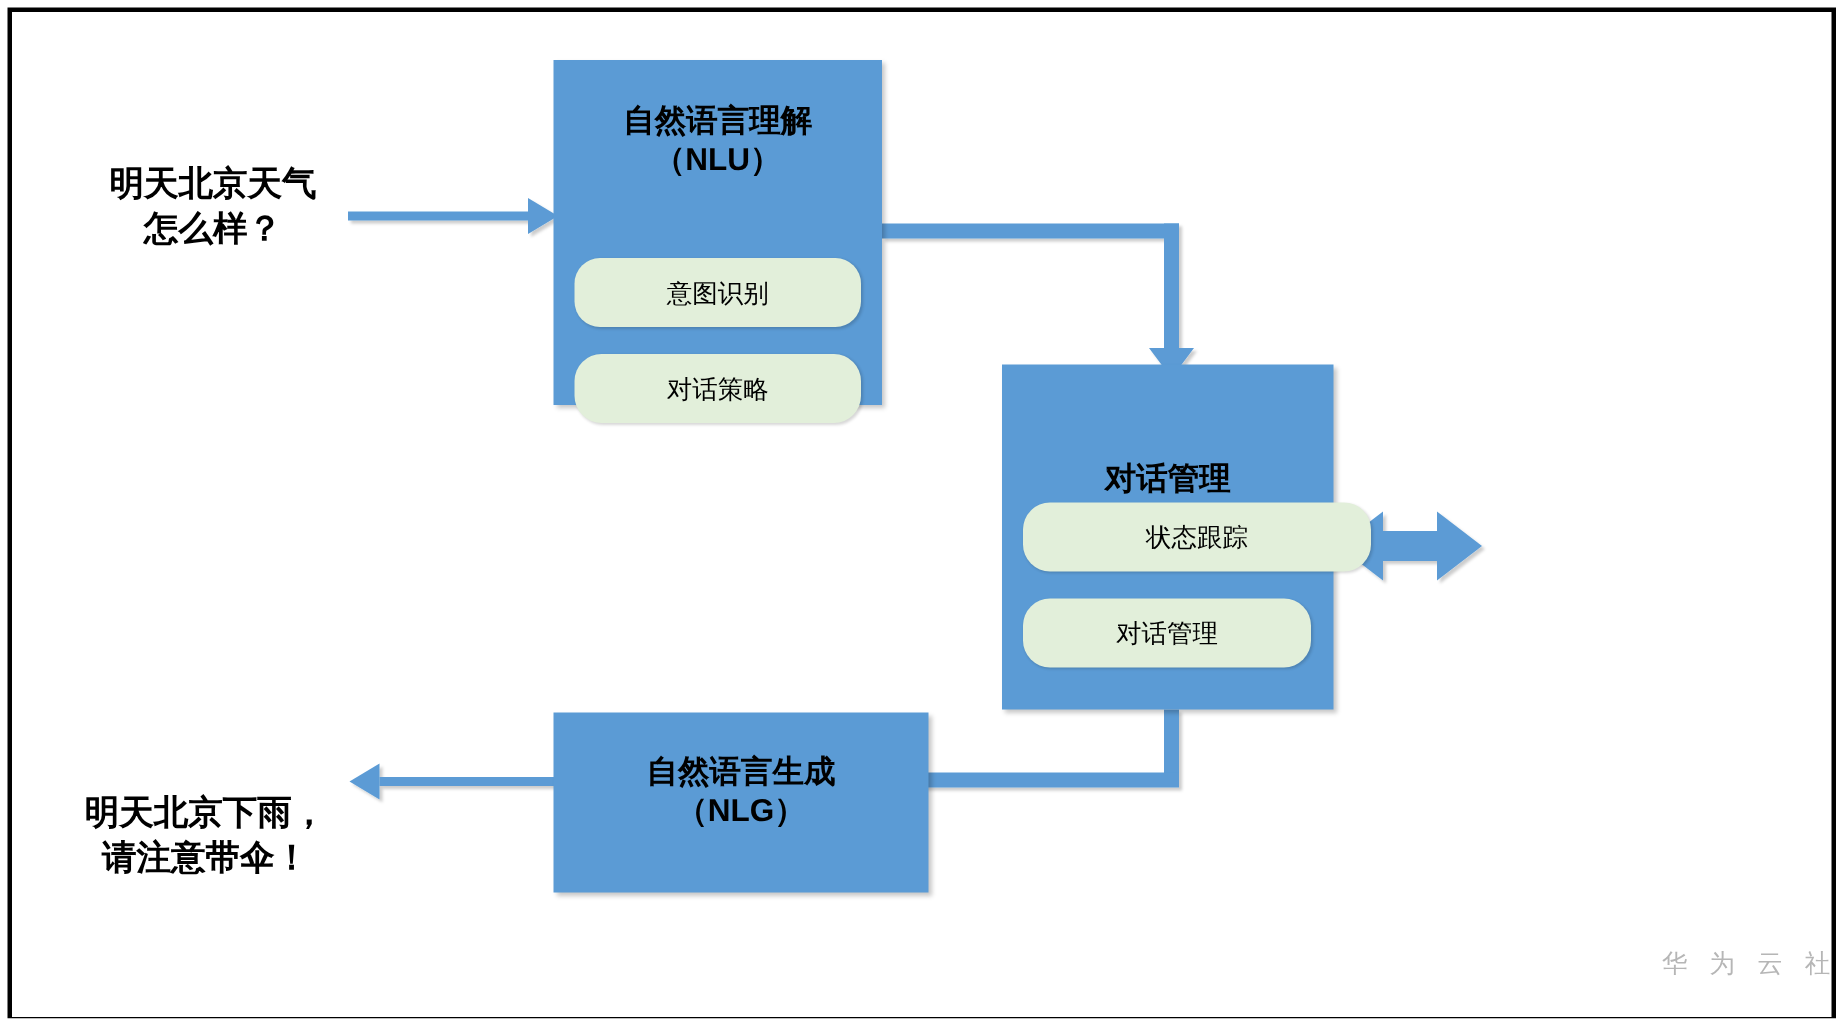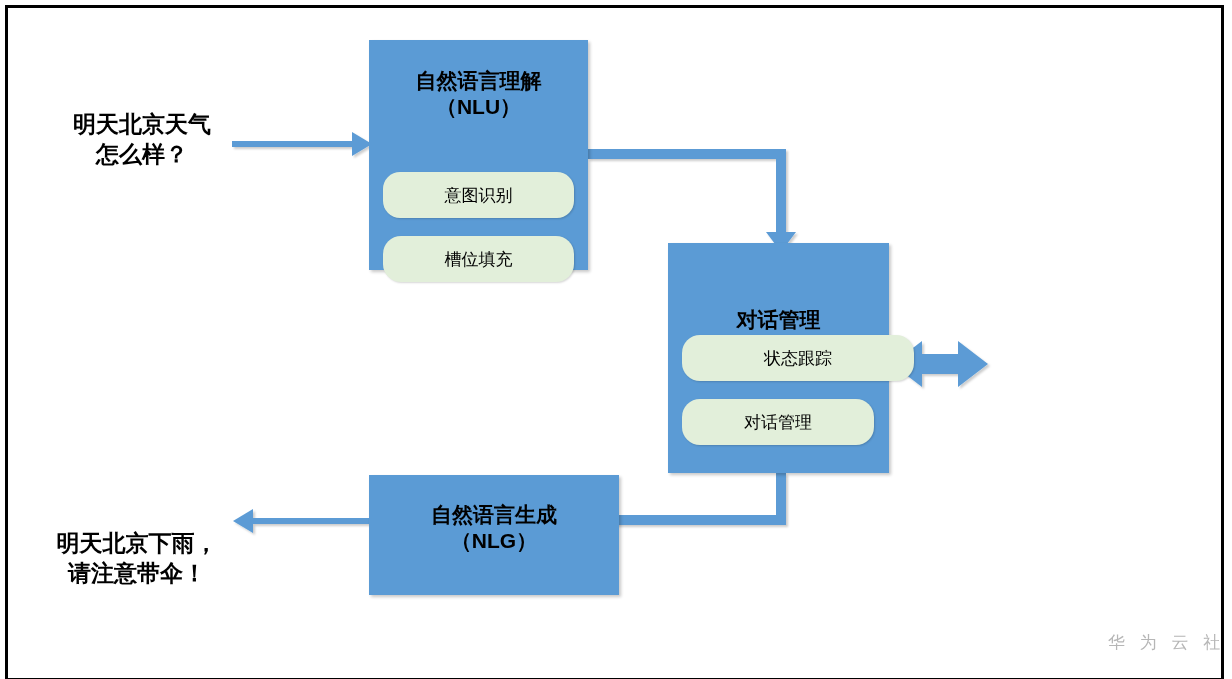--- a/index.html
+++ b/index.html
@@ -50,21 +50,21 @@
     box-shadow:1px 1px 2px rgba(0,0,0,0.16);
   }
   
   .side-text{
     position:absolute;
     text-align:center;
     color:#000000;
     font-weight:bold;
     font-size:23px;
     line-height:1.3;
-    font-family:Liberation Serif, serif;
+    font-family:Liberation Mono, monospace;
     white-space:pre-line;
   }
   
   #arrows{
     position:absolute;left:0;top:0;
     width:1232px;height:679px;
     pointer-events:none;
   }
   .watermark{
     position:absolute;
@@ -121,21 +121,21 @@
   <div class="side-text" style="left:42px;top:110px;width:200px;">明天北京天气
 怎么样？</div>
 
   <div class="side-text" style="left:32px;top:485px;width:210px;margin-top:44px;">明天北京下雨，
 请注意带伞！</div>
 
   <div class="box" style="left:369px;top:40px;width:219px;height:230px;">
     <div class="box-title" style="top:28px;font-size:21px;">自然语言理解
 （NLU）</div>
     <div class="pill" style="left:14px;top:132px;width:191px;height:46px;border-radius:17px;">意图识别</div>
-    <div class="pill" style="left:14px;top:196px;width:191px;height:46px;">槽位填充</div>
+    <div class="pill" style="left:14px;top:196px;width:191px;height:46px;">对话策略</div>
   </div>
 
   <div class="box" style="left:668px;top:243px;width:221px;height:230px;">
     <div class="box-title" style="top:34px;font-size:21px;margin-top:30px;">对话管理
 （DM）</div>
     <div class="pill" style="left:14px;top:92px;width:232px;height:46px;">状态跟踪</div>
     <div class="pill" style="left:14px;top:156px;width:192px;height:46px;">对话管理</div>
   </div>
 
   <div class="box" style="left:369px;top:475px;width:250px;height:120px;">

